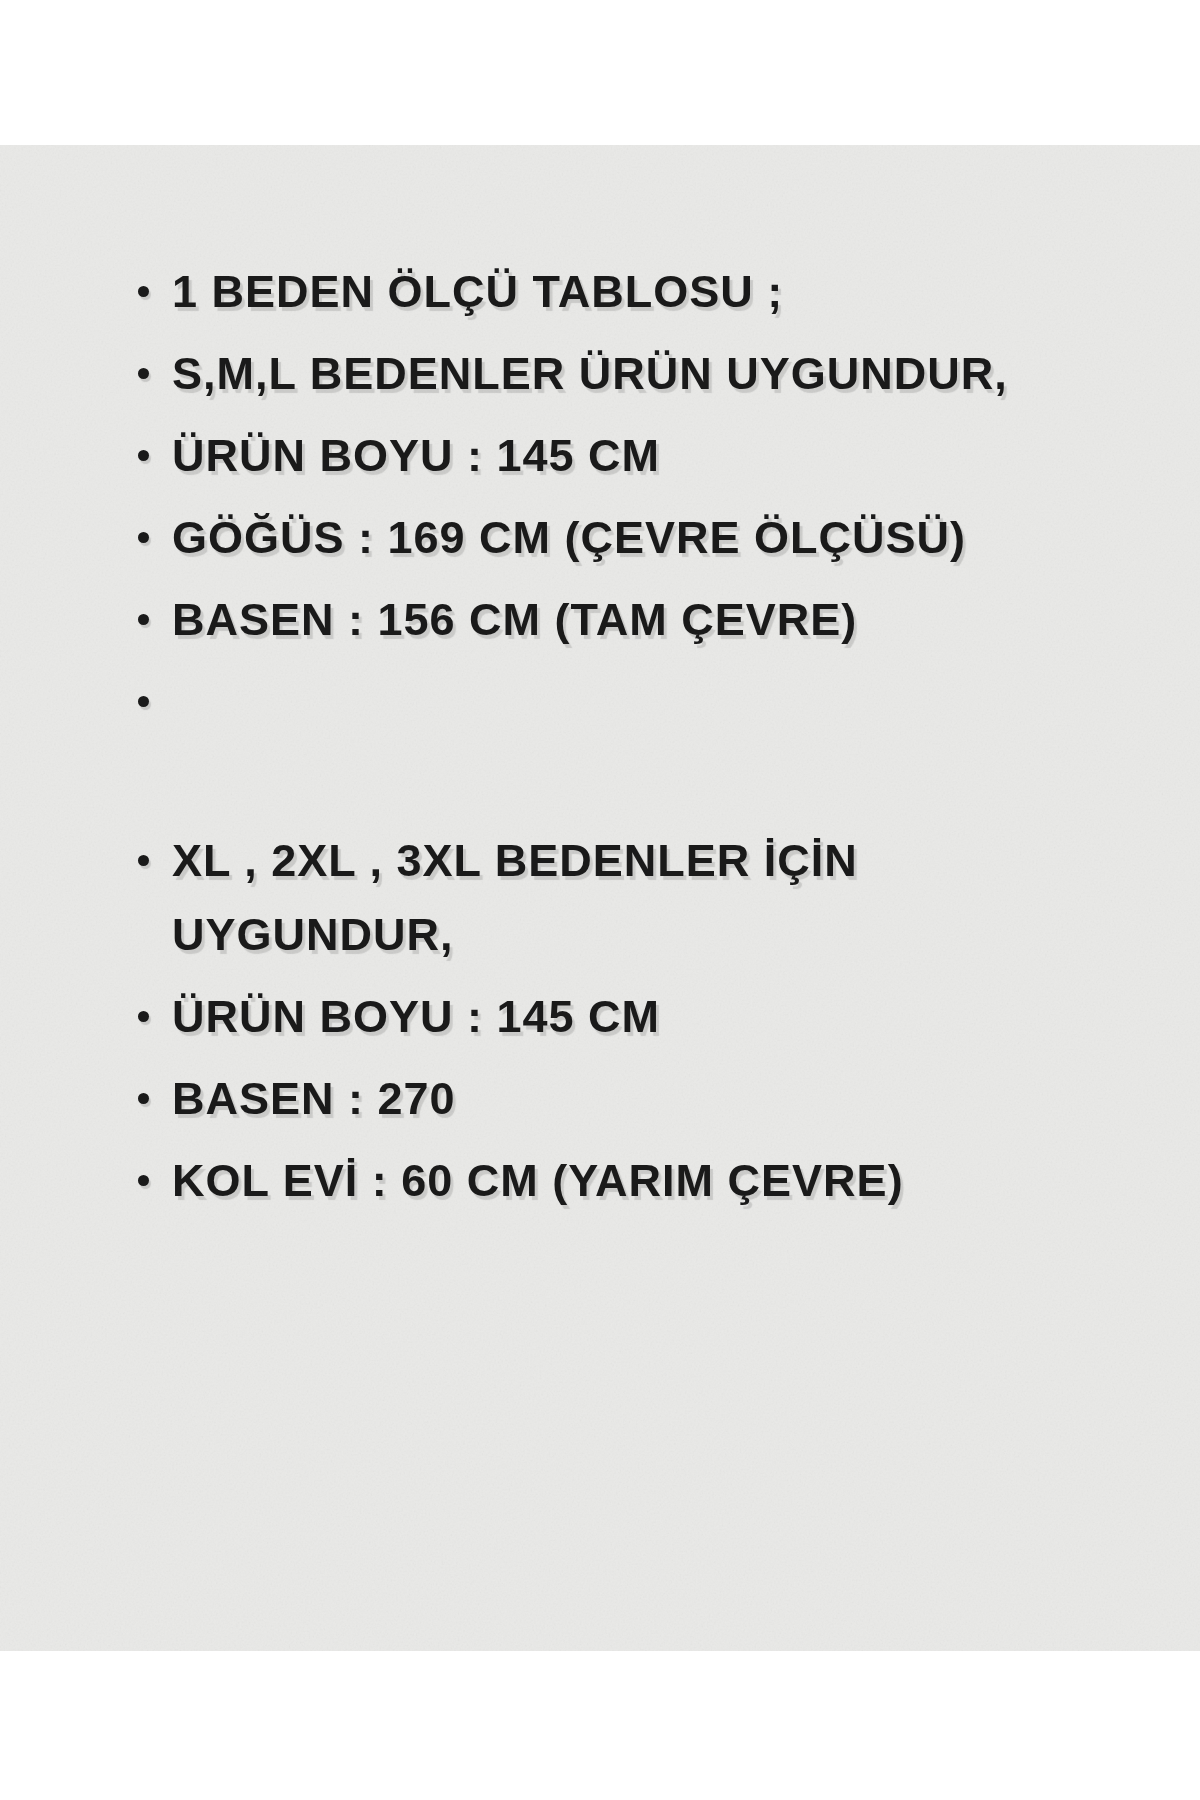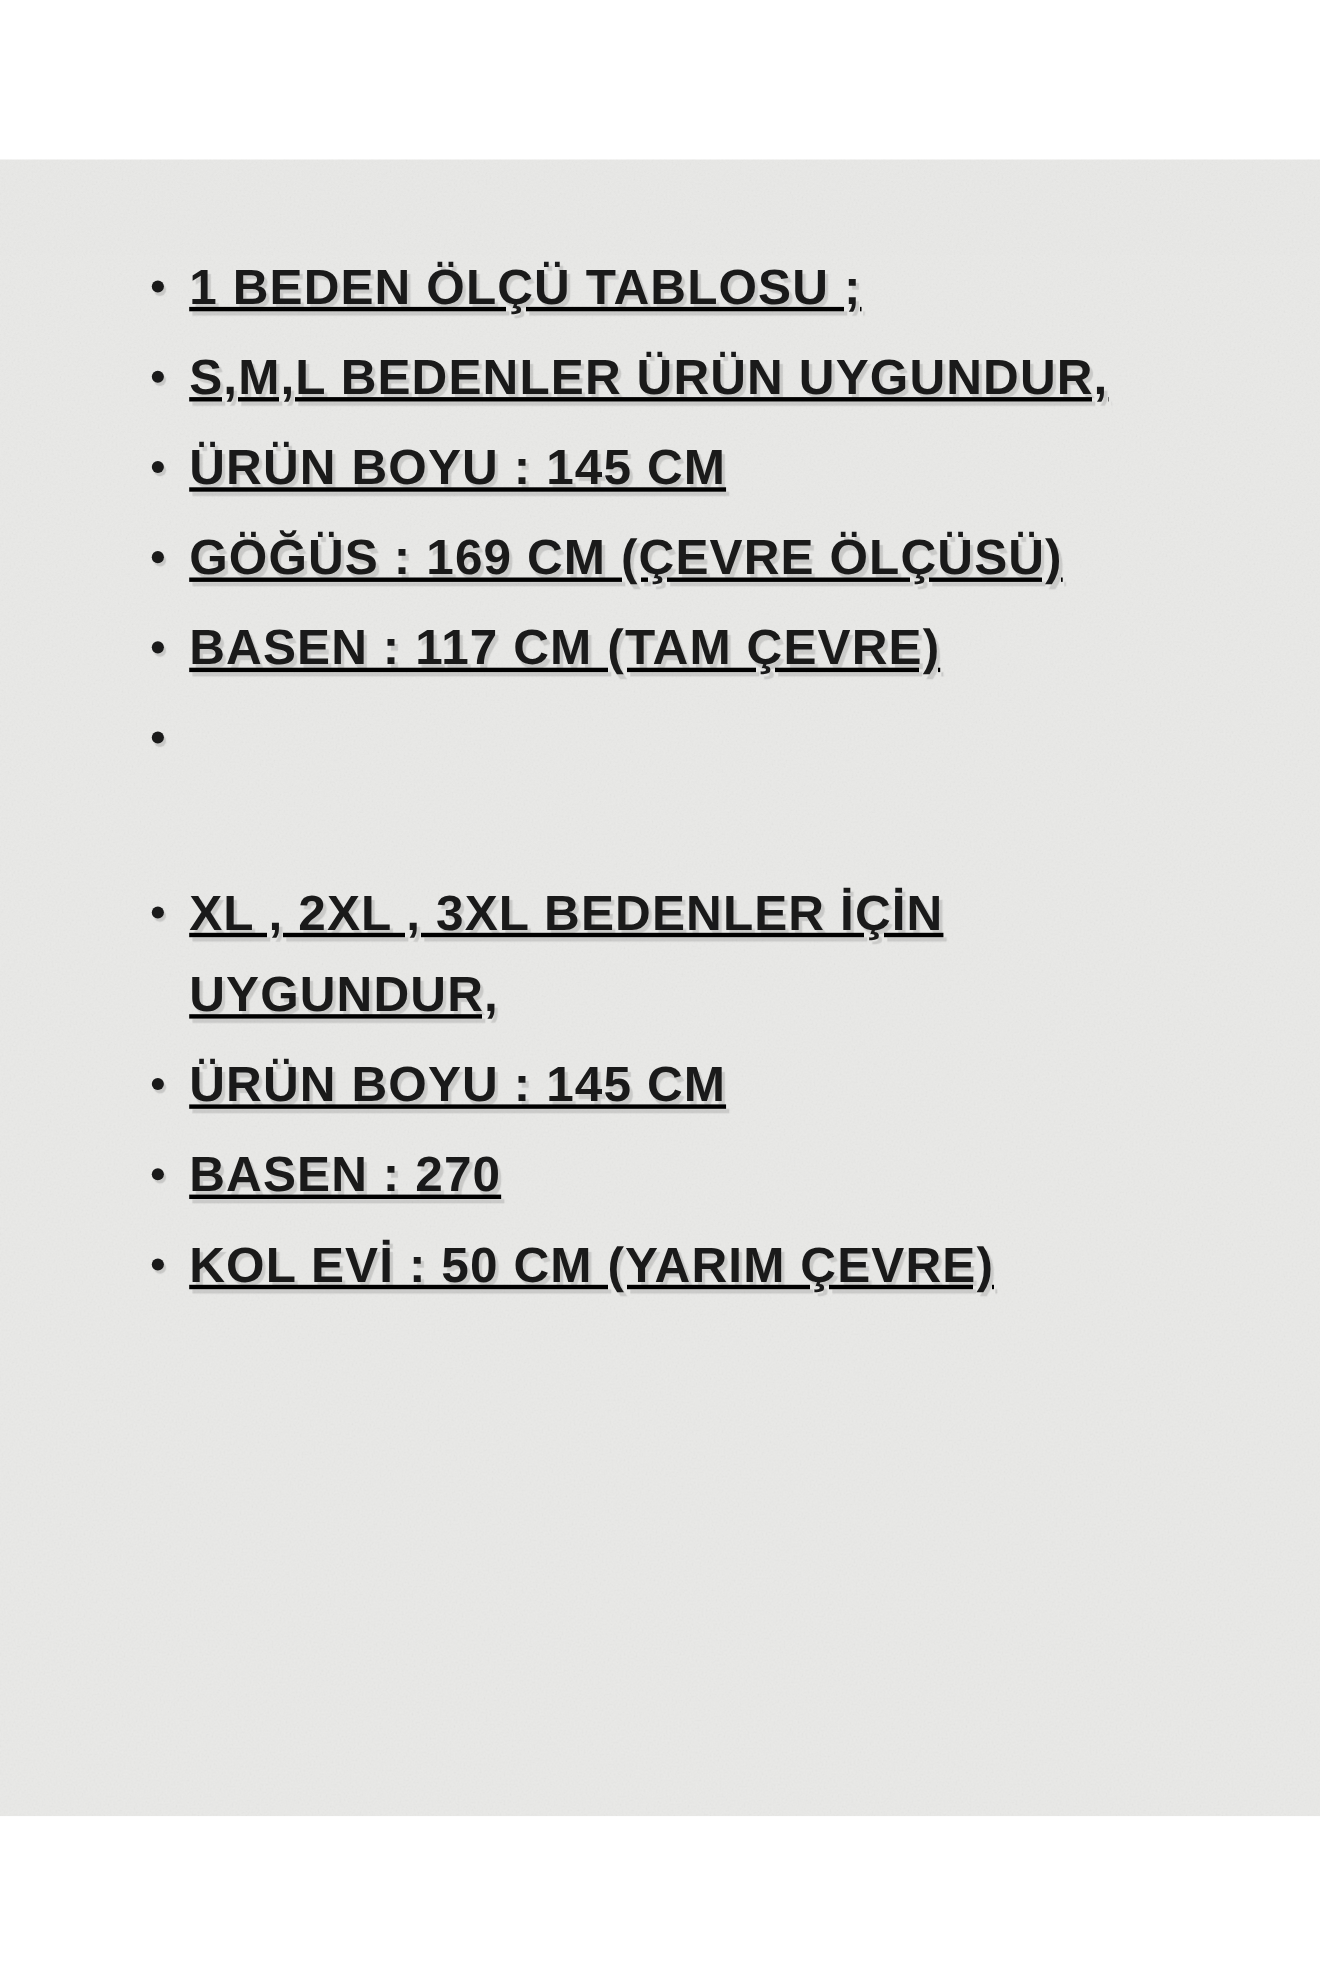--- a/index.html
+++ b/index.html
@@ -20,22 +20,21 @@
     left:0; top:145px;
     width:1200px; height:1506px;
     background:var(--paper);
   }
   .grain{
     position:absolute; inset:0;
     pointer-events:none;
   }
   .content{
     position:absolute; inset:0;
-    padding:79px 40px 0 138px;
-    text-decoration:underline;
+    padding:110px 40px 0 138px;
   }
   ul.size-list{
     list-style:none;
   }
   ul.size-list + ul.size-list{
     margin-top:85px;
   }
   li.item{
     display:flex;
     align-items:flex-start;
@@ -101,21 +100,21 @@
         <li class="item">
           <span class="marker">
             <span class="dot"></span>
           </span>
           <span class="txt">GÖĞÜS : 169 CM (ÇEVRE ÖLÇÜSÜ)</span>
         </li>
         <li class="item">
           <span class="marker">
             <span class="dot"></span>
           </span>
-          <span class="txt">BASEN : 117 CM (TAM ÇEVRE)</span>
+          <span class="txt">BASEN : 156 CM (TAM ÇEVRE)</span>
         </li>
         <li class="item">
           <span class="marker">
             <span class="dot"></span>
           </span>
         </li>
       </ul>
     <ul class="size-list">
         <li class="item">
           <span class="marker">
@@ -133,17 +132,17 @@
         <li class="item">
           <span class="marker">
             <span class="dot"></span>
           </span>
           <span class="txt">BASEN : 270</span>
         </li>
         <li class="item">
           <span class="marker">
             <span class="dot"></span>
           </span>
-          <span class="txt">KOL EVİ : 50 CM (YARIM ÇEVRE)</span>
+          <span class="txt">KOL EVİ : 60 CM (YARIM ÇEVRE)</span>
         </li>
       </ul>
   </div>
 </div>
 
 </body></html>

